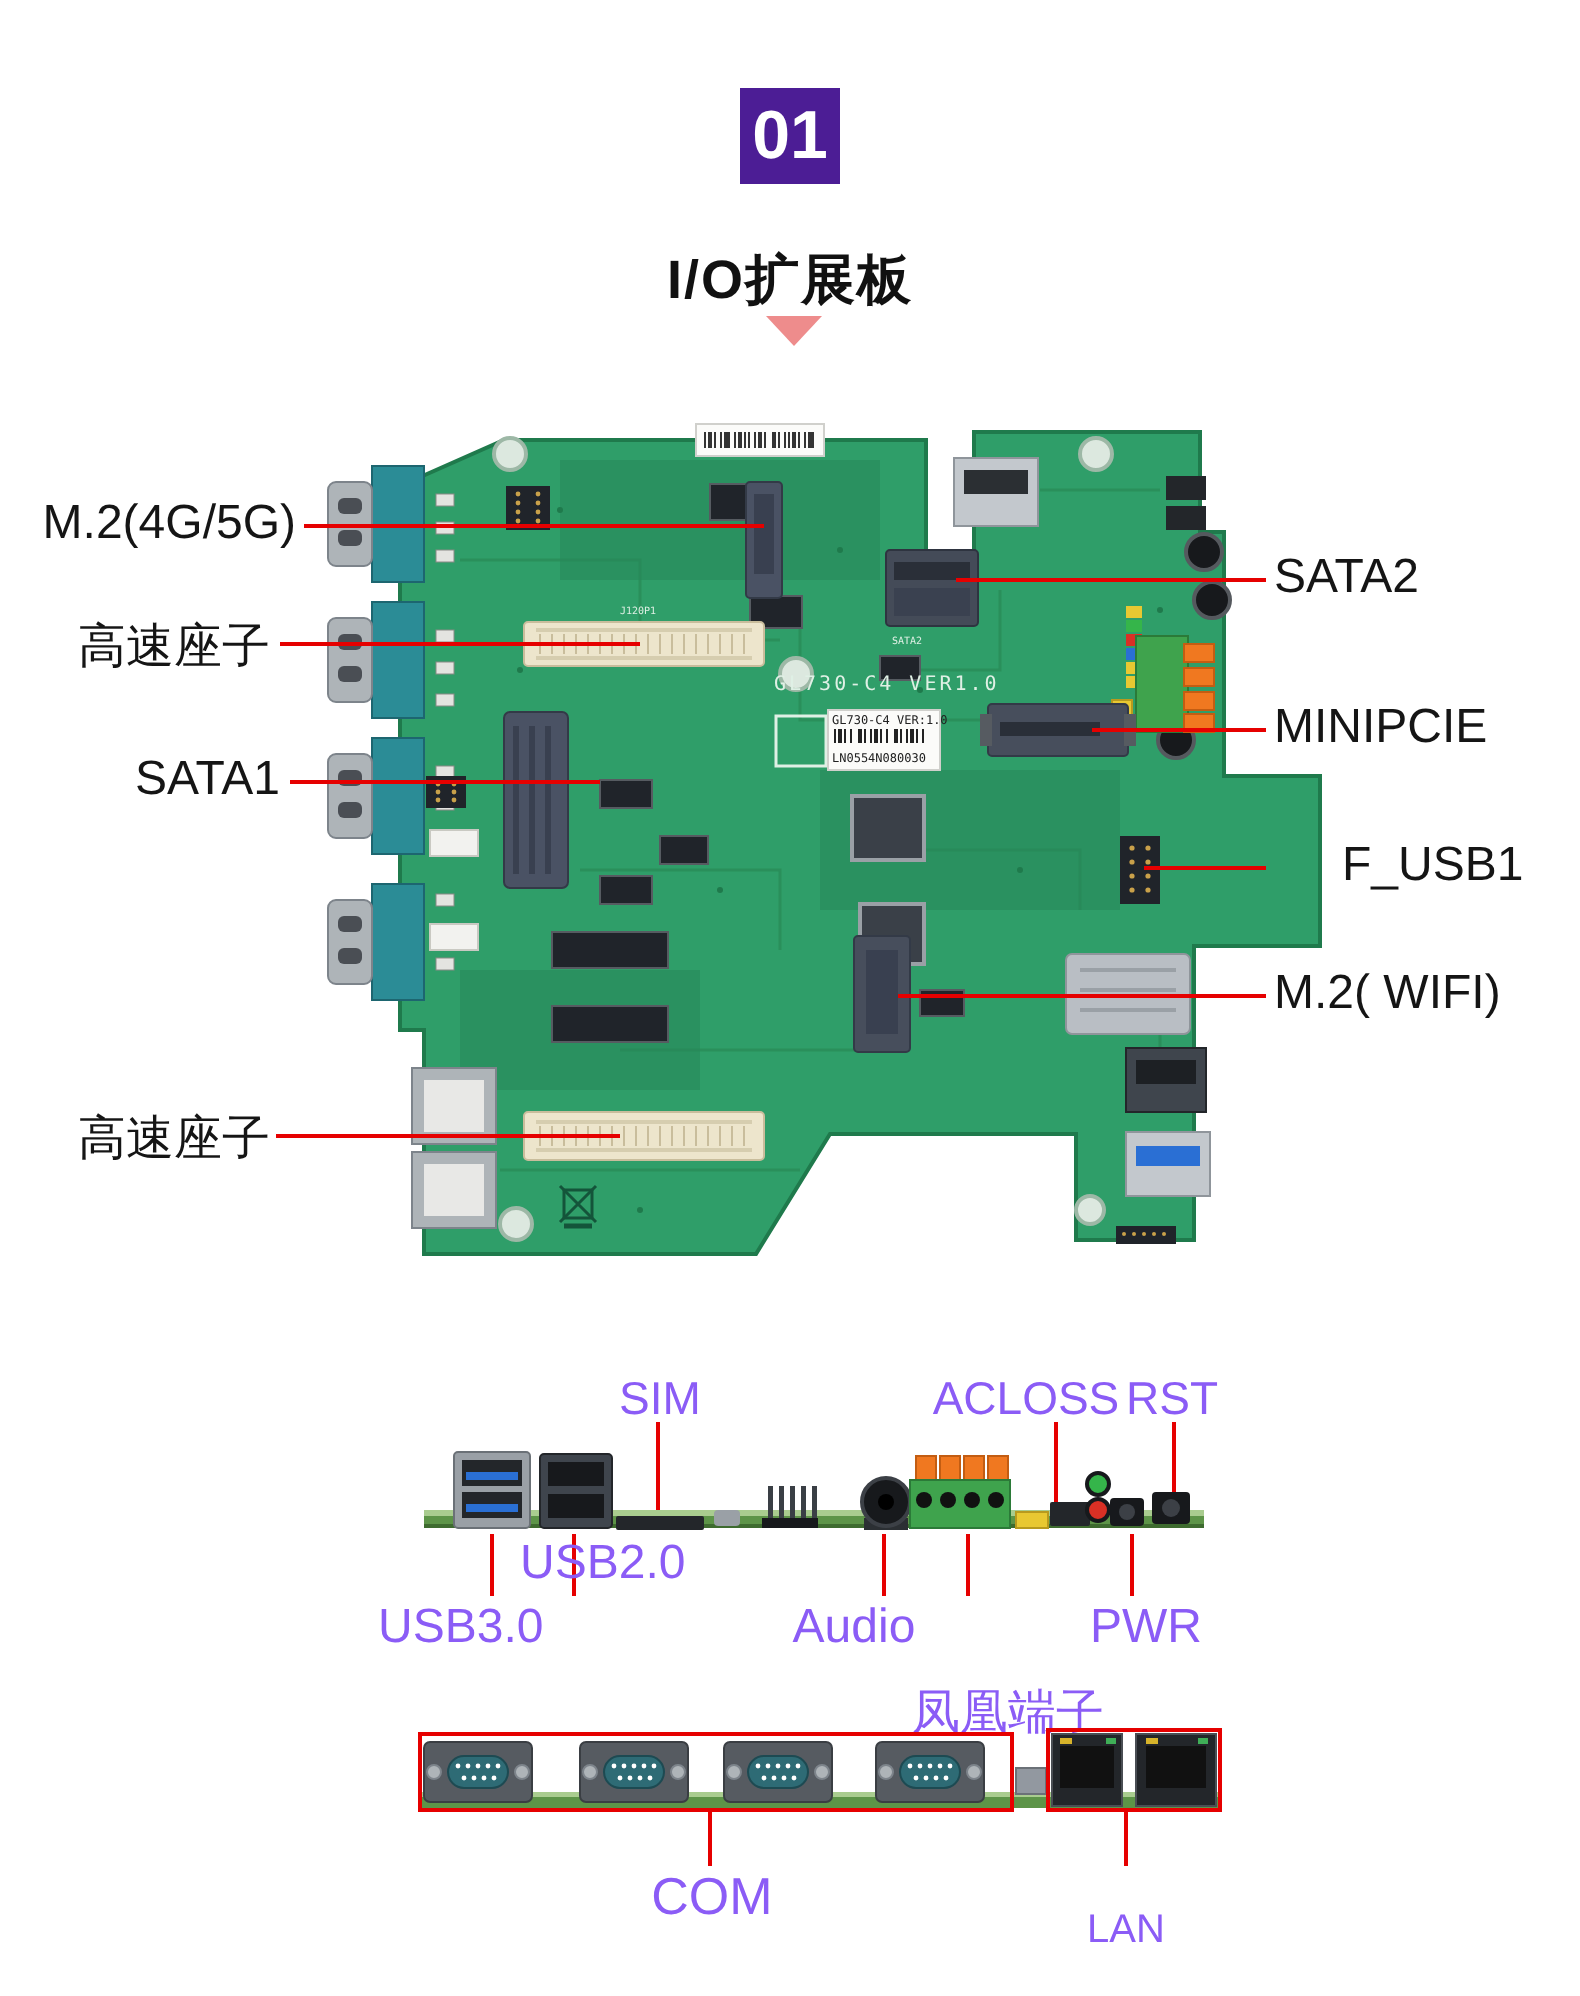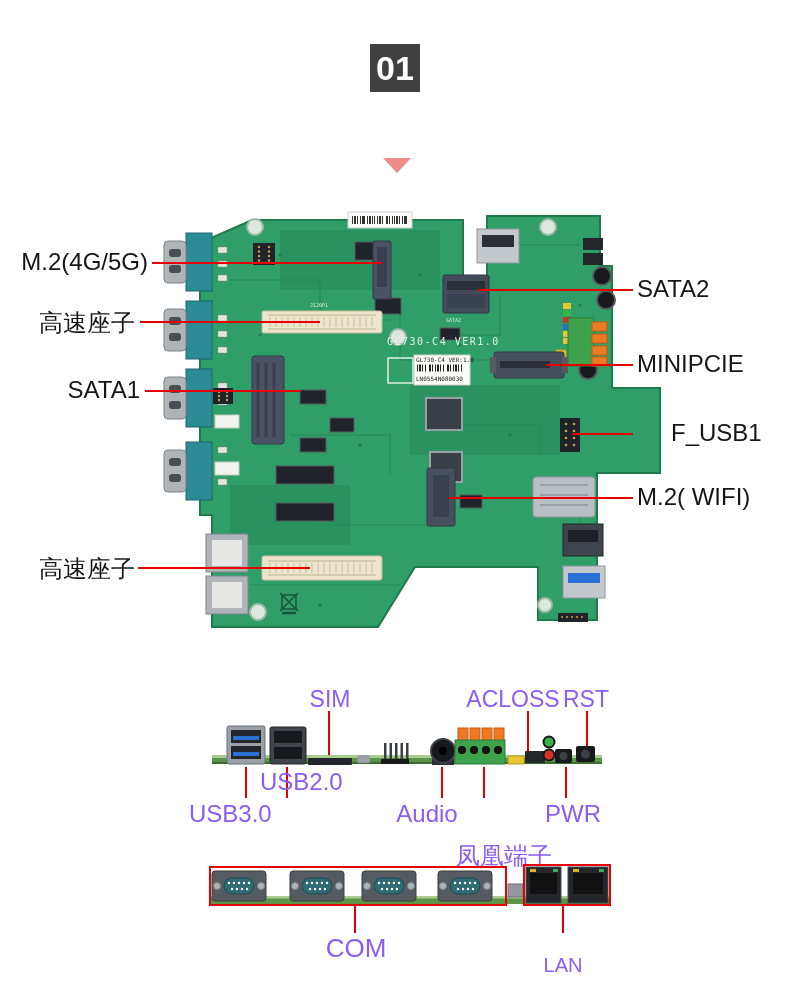--- a/index.html
+++ b/index.html
@@ -1,38 +1,39 @@
 <!DOCTYPE html>
 <html><head>
 <meta charset="utf-8">
 <style>
   html,body{margin:0;padding:0;background:#ffffff;}
   .page{position:relative;width:790px;height:998px;background:#fff;overflow:hidden;
         font-family:"Liberation Sans","DejaVu Sans",sans-serif;color:#111;}
   .abs{position:absolute;}
-  .badge{position:absolute;left:370px;top:44px;width:50px;height:48px;background:#404040;
+  .badge{position:absolute;left:370px;top:44px;width:50px;height:48px;background:#4c1d95;
          color:#fff;font-size:34px;font-weight:bold;text-align:center;line-height:48px;}
   .title{position:absolute;left:0;top:122px;width:790px;text-align:center;
          font-size:27px;font-weight:bold;letter-spacing:1px;}
   .tri{position:absolute;left:383px;top:158px;width:0;height:0;
        border-left:14px solid transparent;border-right:14px solid transparent;
        border-top:15px solid #EE8C8C;}
   .callout{position:absolute;font-size:24px;white-space:nowrap;color:#151515;}
   .lbl{position:absolute;font-size:24px;white-space:nowrap;color:#8b5cf6;text-align:center;}
   .hline{position:absolute;height:2px;background:#E60000;}
   .vline{position:absolute;width:2px;background:#E60000;}
   svg{display:block;}
   .silk{fill:#DFF0E5;font-family:"DejaVu Sans Mono",monospace;}
 </style>
 </head>
 <body>
 
 <div class="page">
 
   <div class="badge">01</div>
+  <div class="title">I/O扩展板</div>
   <div class="tri"></div>
 
   <svg class="abs" style="left:160px;top:185px;" width="520" height="455" viewBox="0 0 520 455">
 
     <polygon points="92,35 303,35 303,123 327,123 327,31 440,31 440,81 452,81 452,203 500,203 500,288 437,288 437,435 378,435 378,382 255,382 218,442 52,442 52,330 40,330 40,58" fill="#2F9E69" stroke="#1F7A4C" stroke-width="2"></polygon>
 
     <g stroke="#2A8F5B" stroke-width="1.5" fill="none">
       <path d="M70,95 h90 v40 h70"></path>
         <path d="M240,120 v55 h95"></path>
         <path d="M130,250 h100 v40"></path>

